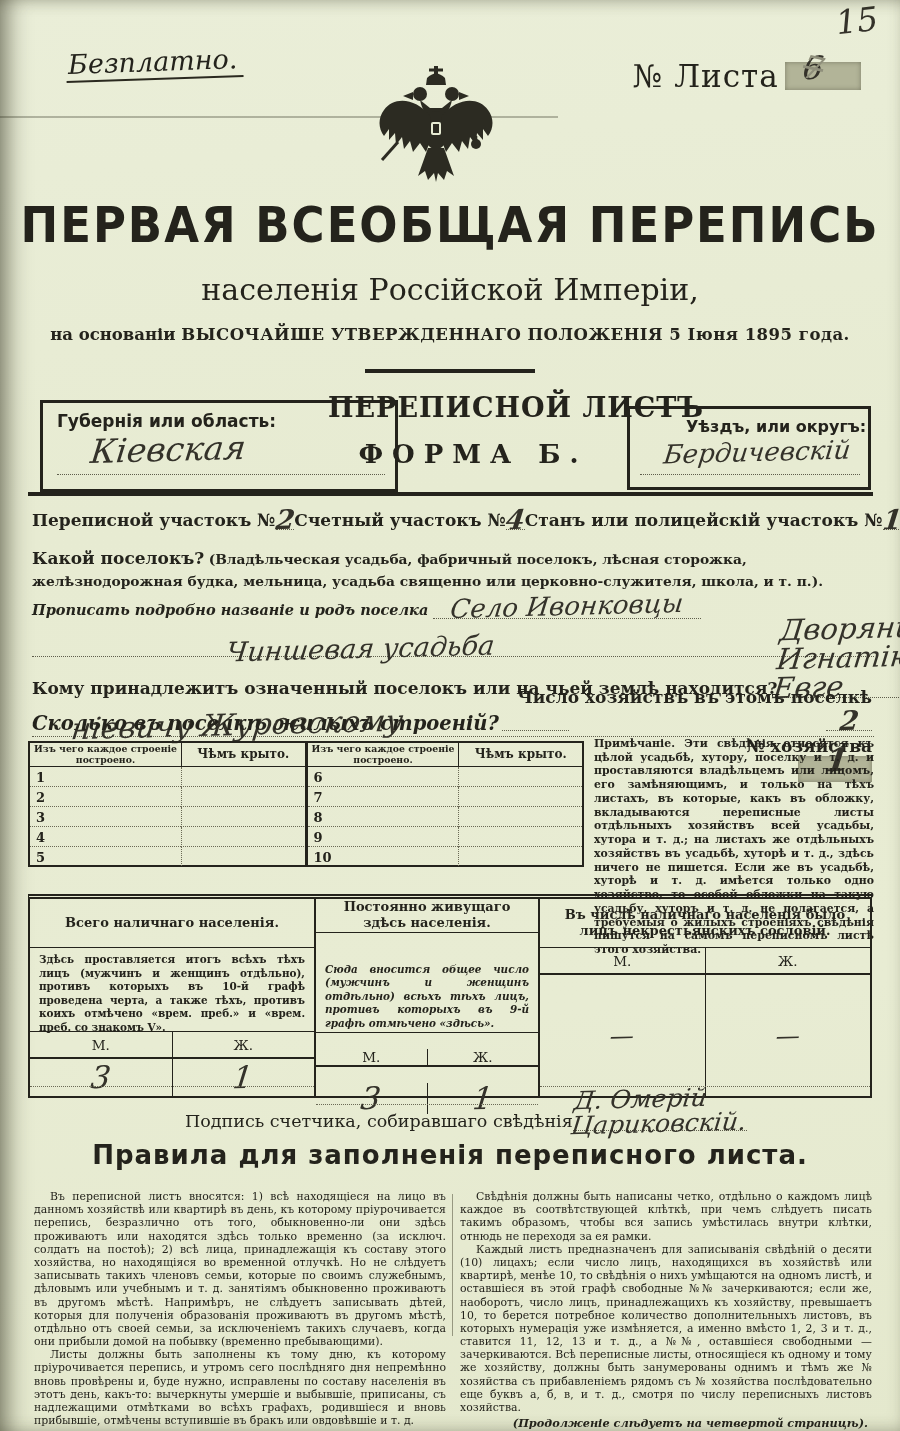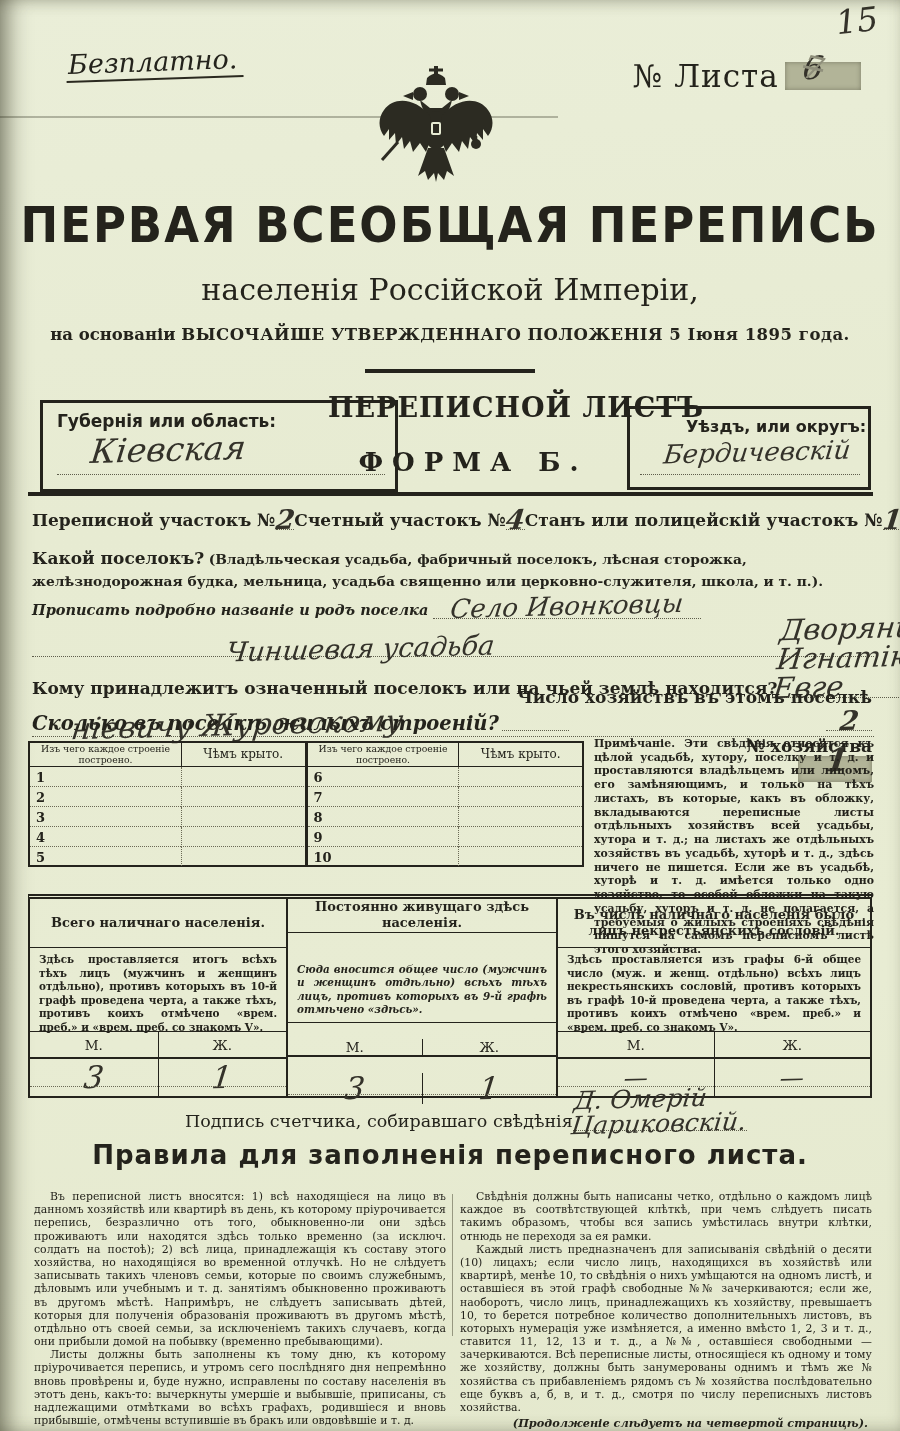--- a/index.html
+++ b/index.html
@@ -43,21 +43,21 @@
   .divider{position:absolute;left:365px;top:369px;width:170px;height:4px;background:#24231c;}
 
   
   .hdrrow{position:absolute;left:28px;top:392px;width:845px;height:97px;}
   .boxL{position:absolute;left:12px;top:8px;width:352px;height:86px;border:3px solid #24231c;}
   .boxL .lbl{font-family:"DejaVu Sans",sans-serif;font-weight:bold;font-size:17px;padding:8px 0 0 14px;display:block;}
   .boxL .hwv{position:absolute;left:48px;top:30px;font-size:33px;}
   .boxL .dots{position:absolute;left:14px;right:10px;bottom:14px;border-bottom:1px dotted #5f5e4c;}
   .ctrTitle{position:absolute;left:300px;top:0;width:290px;text-align:center;}
   .ctrTitle .l1{font-size:27px;font-weight:bold;letter-spacing:1px;white-space:nowrap;}
-  .ctrTitle .l2{font-size:26px;font-weight:bold;letter-spacing:9px;margin-top:24px;}
+  .ctrTitle .l2{font-size:26px;font-weight:bold;letter-spacing:9px;margin-top:16px;}
   .boxR{position:absolute;right:2px;top:14px;width:238px;height:78px;border:3px solid #24231c;}
   .boxR .lbl{font-family:"DejaVu Sans",sans-serif;font-weight:bold;font-size:16px;padding:8px 0 0 56px;display:block;}
   .boxR .hwv{position:absolute;left:34px;top:30px;font-size:26px;}
   .boxR .dots{position:absolute;left:10px;right:8px;bottom:12px;border-bottom:1px dotted #5f5e4c;}
   .hrule{position:absolute;left:28px;top:492px;width:845px;height:4px;background:#24231c;}
 
   
   .districts{position:absolute;left:32px;top:505px;width:840px;font-size:17px;font-weight:bold;text-align:right;}
   .districts .dotseg{height:24px;}
   .districts .hw{font-size:27px;margin-bottom:-4px;}
@@ -89,41 +89,41 @@
   .bheading{position:absolute;left:32px;top:712px;width:540px;display:flex;align-items:flex-end;
             font-style:italic;font-weight:bold;font-size:19.5px;}
 
   
   .btable{position:absolute;left:28px;top:741px;width:552px;height:122px;
           border:2.5px solid #24231c;display:flex;}
   .bhalf{flex:1;display:flex;flex-direction:column;}
   .bhalf + .bhalf{border-left:3px solid #24231c;}
   .bhead{display:grid;grid-template-columns:55% 45%;border-bottom:1.5px solid #24231c;height:28px;}
   .bhead > div{display:flex;align-items:center;justify-content:center;text-align:center;
-               font-weight:normal;font-size:9.3px;line-height:1.15;padding:1px 2px;}
+               font-weight:bold;font-size:9.3px;line-height:1.15;padding:1px 2px;}
   .bhead > div + div{border-left:1px solid #24231c;font-size:12px;}
   .brow{flex:1;display:grid;grid-template-columns:55% 45%;}
   .brow .bcell{border-bottom:1px dotted #6b6a56;}
   .brow .bcell + .bcell{border-left:1px dotted #6b6a56;}
   .brow:last-child .bcell{border-bottom:none;}
   .bnum{font-size:13px;font-weight:bold;padding-left:6px;}
 
   
   .bnote{position:absolute;left:594px;top:737px;width:280px;font-size:10.9px;font-weight:bold;
          line-height:1.26;text-align:justify;}
   .bnote .nlabel{font-weight:bold;}
 
   
   .cheading{position:absolute;left:0;top:868px;width:100%;text-align:center;
             font-family:"DejaVu Sans",sans-serif;font-weight:bold;font-size:18px;}
   .ctable{position:absolute;left:28px;top:894px;width:844px;height:204px;
           border:2.5px solid #24231c;border-top:5px double #24231c;display:flex;box-sizing:border-box;}
   .ccol{display:flex;flex-direction:column;box-sizing:border-box;}
   .ccol + .ccol{border-left:2.5px solid #24231c;}
-  .c1{width:256px;} .c2{width:270px;gap:16px;} .c3{flex:1;}
+  .c1{width:284px;} .c2{width:224px;gap:16px;} .c3{flex:1;}
   .chead{height:48px;display:flex;align-items:center;justify-content:center;text-align:center;
          font-weight:bold;font-size:13px;line-height:1.25;border-bottom:1.5px solid #24231c;padding:0 14px;}
   .cdesc{height:84px;font-size:10.4px;font-weight:bold;line-height:1.3;text-align:justify;
          padding:5px 9px;box-sizing:border-box;border-bottom:1px solid #24231c;}
   .cmzh{height:25px;display:flex;border-bottom:2px solid #24231c;}
   .cmzh > div{flex:1;display:flex;align-items:center;justify-content:center;font-size:13.5px;}
   .cmzh > div + div{border-left:1px solid #24231c;}
   .cval{flex:1;display:flex;position:relative;}
   .cval::after{content:"";position:absolute;left:0;right:0;bottom:9px;border-bottom:1px dotted #6b6a56;}
   .cval > div{flex:1;display:flex;align-items:center;justify-content:center;}
@@ -359,21 +359,20 @@
         <div>
             <span class="hw">3</span>
           </div>
         <div>
             <span class="hw">1</span>
           </div>
       </div>
     </div>
     <div class="ccol c3">
       <div class="chead">Въ числѣ наличнаго населенія было лицъ некрестьянскихъ сословій.</div>
-      <div class="cdesc">Здѣсь проставляется изъ графы 6-й общее число (муж. и женщ. отдѣльно) всѣхъ лицъ некрестьянскихъ сословій, противъ которыхъ въ графѣ 10-й проведена черта, а также тѣхъ, противъ коихъ отмѣчено «врем. преб.» и «врем. преб. со знакомъ V».</div>
       <div class="cmzh">
         <div>М.</div>
         <div>Ж.</div>
       </div>
       <div class="cval">
         <div>
             <span class="hw" style="font-size:24px;">—</span>
           </div>
         <div>
             <span class="hw" style="font-size:24px;">—</span>

